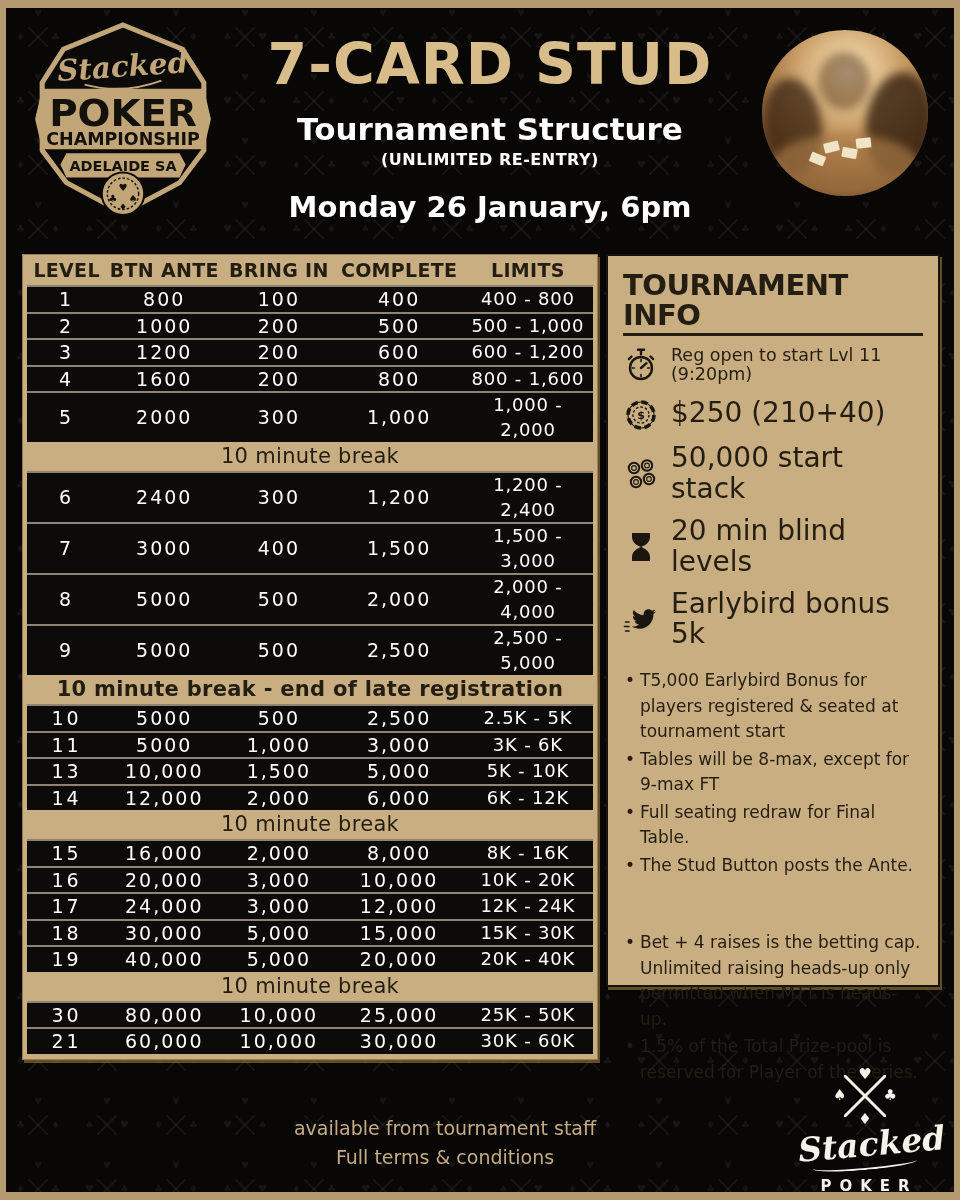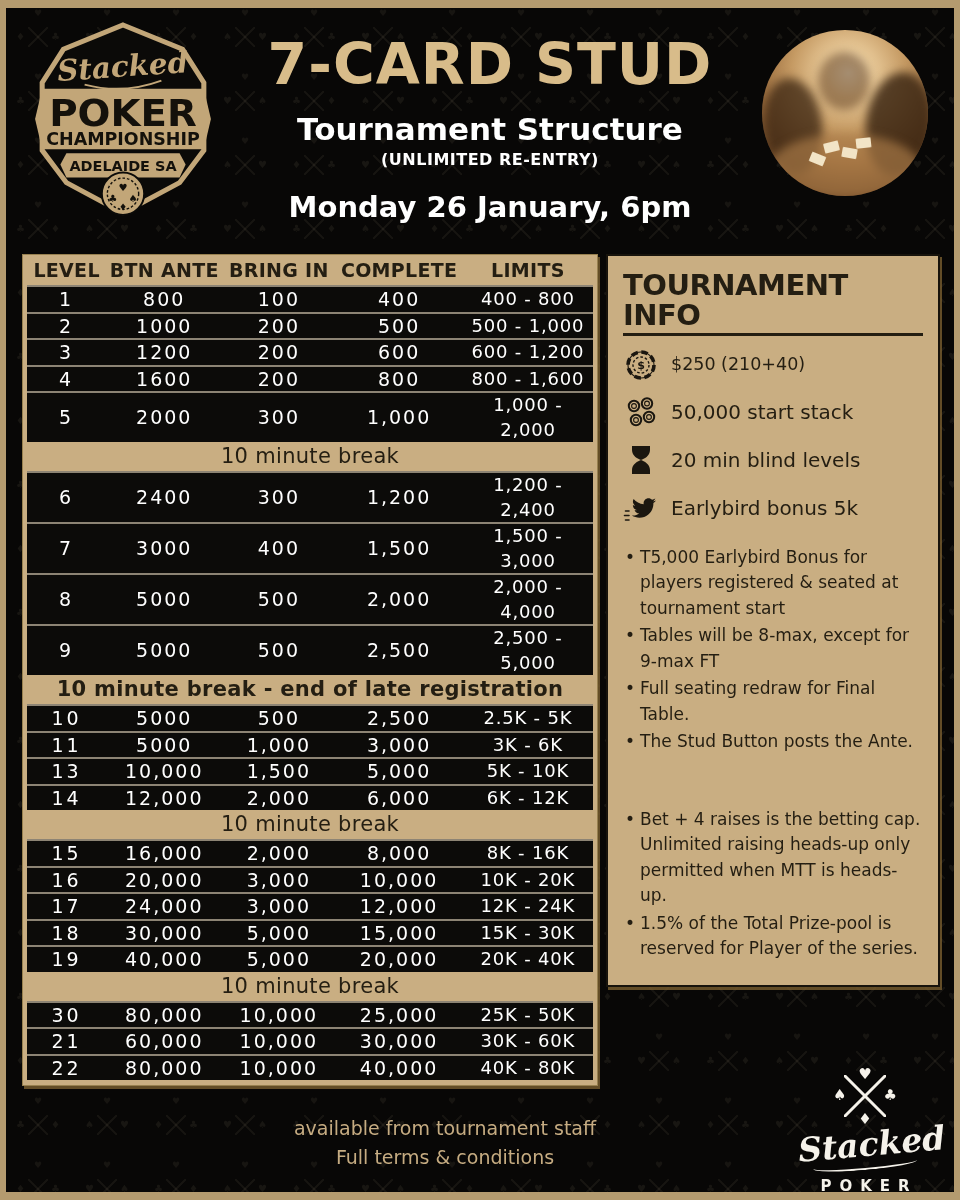--- a/index.html
+++ b/index.html
@@ -57,21 +57,21 @@
   tr.brk.bold td{font-weight:bold;}
   
   #info-panel{position:absolute;left:606px;top:254px;width:334px;height:733px;z-index:2;
     background:#c9ae82;box-sizing:border-box;padding:12px 15px;
     border:2px solid #17130c;box-shadow:2px 3px 0 rgba(122,95,48,.8);}
   .info-title{display:block;width:fit-content;margin:2px auto 10px auto;
     font-size:29px;font-weight:bold;color:#241e12;letter-spacing:-.5px;
     border-bottom:3px solid #241e12;padding-bottom:2px;line-height:1.05;}
   .info-item{display:flex;align-items:center;gap:12px;margin:0 0 11px 0;min-height:37px;}
   .info-item svg{flex:0 0 auto;}
-  .info-item-text{font-size:20px;color:#241e12;line-height:1.1;}
+  .info-item-text{font-size:28px;color:#241e12;line-height:1.1;}
   .info-item:first-of-type .info-item-text{font-size:17.5px;}
   .notes{list-style:none;margin:18px 0 0 0;padding:0;}
   .notes li{position:relative;padding-left:17px;font-size:17px;line-height:1.5;color:#241e12;margin-bottom:2px;}
   .notes li::before{content:"•";position:absolute;left:2px;top:0;color:#241e12;}
   .notes.second{margin-top:52px;}
   
   #terms{position:absolute;left:120px;top:1114px;width:650px;text-align:center;z-index:2;
     color:#c6ac82;font-size:19px;line-height:29px;}
   #footer-logo{position:absolute;left:798px;top:1070px;width:134px;text-align:center;z-index:2;color:#f5f2ea;}
   .fx{position:relative;width:64px;height:54px;margin:0 auto;}
@@ -2425,34 +2425,41 @@
           <td>25,000</td>
           <td>25K - 50K</td>
         </tr>
         <tr class="lvl">
           <td>21</td>
           <td>60,000</td>
           <td>10,000</td>
           <td>30,000</td>
           <td>30K - 60K</td>
         </tr>
-        <tr class="lvl">
-          <td>22</td>
-          <td>80,000</td>
-          <td>10,000</td>
-          <td>40,000</td>
-          <td>40K - 80K</td>
-        </tr>
       </tbody>
   </table>
 </div>
 
 <div id="info-panel">
   <span class="info-title">TOURNAMENT INFO</span>
 
+  <div class="info-item">
+    <svg width="36" height="36" viewBox="0 0 36 36">
+      <g stroke="#1b1710" stroke-width="2.4" fill="none" stroke-linecap="round">
+        <circle cx="18" cy="21" r="11"></circle>
+        <path d="M15 2.8 h6 M18 3.2 v4"></path>
+        <path d="M27.5 9.5 l2.6 2.6 M8.5 9.5 l-2.6 2.6"></path>
+        <path d="M18 21 L23.5 16.2"></path>
+      </g>
+      <g stroke="#1b1710" stroke-width="1.6" stroke-linecap="round">
+        <path d="M18 12.2 v2.2 M18 27.6 v2.2 M9.2 21 h2.2 M24.6 21 h2.2"></path>
+      </g>
+    </svg>
+    <span class="info-item-text">Reg open to start Lvl 11 (9:20pm)</span>
+  </div>
 
   <div class="info-item">
     <svg width="36" height="36" viewBox="0 0 36 36">
       <circle cx="18" cy="19" r="13" fill="none" stroke="#1b1710" stroke-width="3.6" stroke-dasharray="6.6 3.6"></circle>
       <circle cx="18" cy="19" r="13" fill="none" stroke="#1b1710" stroke-width="1.1"></circle>
       <circle cx="18" cy="19" r="8" fill="none" stroke="#1b1710" stroke-width="1.4" stroke-dasharray="2.6 2"></circle>
       <text x="18" y="23.2" text-anchor="middle" font-size="11" font-weight="bold" fill="#1b1710">$</text>
     </svg>
     <span class="info-item-text">$250 (210+40)</span>
   </div>

